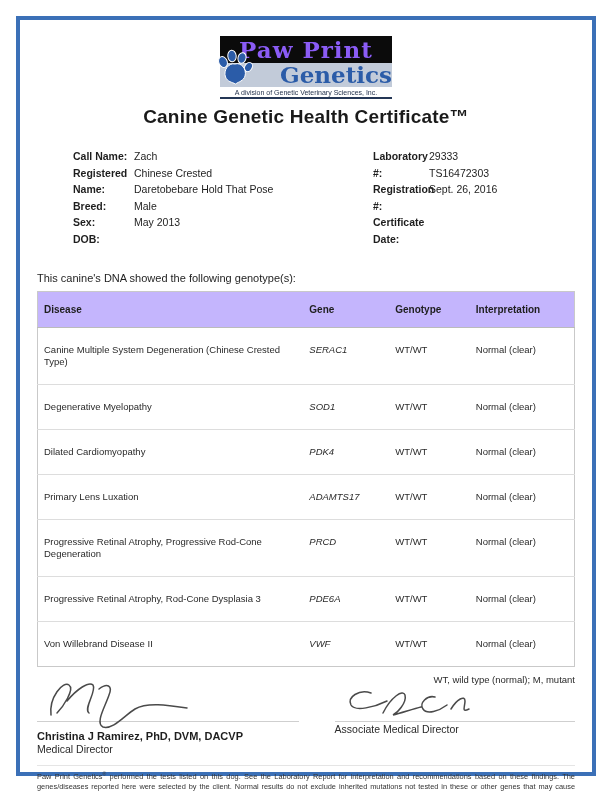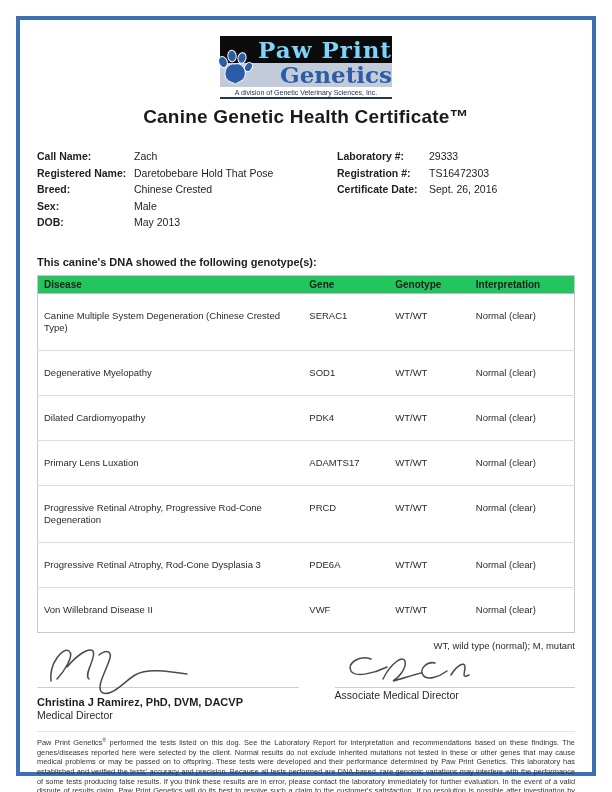--- a/index.html
+++ b/index.html
@@ -13,21 +13,21 @@
   }
   .inner{
     position:absolute;top:0;left:0;right:0;bottom:0;
     padding:14px 17px 8px 17px;box-sizing:border-box;
     display:flex;flex-direction:column;
   }
   
   .logo-wrap{display:flex;justify-content:center;margin-top:2px;}
   .logo{width:172px;position:relative;}
   .logo-top{
-    background:#0b0b0b;color:#7dd3fc;text-align:right;
+    background:#0b0b0b;color:#8b5cf6;text-align:center;
     font-family:"DejaVu Serif",serif;font-weight:bold;font-size:23px;
     line-height:27px;letter-spacing:1px;
   }
   .logo-mid{
     background:#c2cbd9;height:24px;position:relative;
     font-family:"DejaVu Serif",serif;font-weight:bold;font-size:23px;
     line-height:23px;color:#2b5ca8;text-align:right;padding-left:18px;
   }
   .paw{
     position:absolute;left:-6px;top:-14px;width:40px;height:40px;
@@ -41,39 +41,39 @@
     text-align:center;font-size:19px;font-weight:bold;color:#1a1a1a;
     margin-top:7px;letter-spacing:.2px;
   }
   .rule{
     height:2px;background:#d9d9d9;margin:7px -17px 0 -17px;
   }
   
   .info{display:flex;margin-top:13px;font-size:10.5px;line-height:16.5px;}
   .info-col{display:flex;}
   .info-col.left{width:300px;}
-  .info-labels div{font-weight:bold;}
+  .info-labels div{font-weight:bold;margin-left:36px;}
   .info-col.left .info-labels{width:97px;}
   .info-col.right .info-labels{width:92px;}
   
-  .section-heading{font-weight:bold;font-size:11px;margin-top:25px;}
+  .section-heading{font-weight:normal;font-size:11px;margin-top:25px;}
   table.results{
     width:100%;border-collapse:collapse;margin-top:7px;font-size:9.5px;
     border:1px solid #c9c9c9;
   }
   table.results th{
-    background:#22c55e;text-align:left;font-size:10px;
-    padding:3px 6px;border-bottom:1px solid #bbbbbb;
+    background:#c4b5fd;text-align:left;font-size:10px;
+    padding:12px 6px;border-bottom:1px solid #bbbbbb;
   }
   table.results td{
     padding:16px 6px;border-bottom:1px solid #dddddd;vertical-align:top;
     line-height:12px;color:#2a2a2a;
   }
   table.results tr:last-child td{border-bottom:none;}
-  td.gene{margin-left:11px;}
+  td.gene{font-style:italic;margin-left:11px;}
   .legend{
     text-align:right;font-size:9.5px;color:#2a2a2a;margin-top:7px;
   }
   
   .sig-area{display:flex;margin-top:auto;padding-bottom:4px;}
   .sig-block{position:relative;}
   .sig-block.left{width:272px;margin-right:36px;}
   .sig-block.right{width:250px;}
   .sig-line{border-bottom:1.5px solid #cfcfcf;height:36px;position:relative;}
   .sig-svg{position:absolute;bottom:-10px;left:0;}
@@ -120,22 +120,22 @@
         <div class="info-col left">
           <div class="info-labels">
             <div>Call Name:</div>
             <div>Registered Name:</div>
             <div>Breed:</div>
             <div>Sex:</div>
             <div>DOB:</div>
           </div>
           <div class="info-values">
             <div>Zach</div>
+            <div>Chinese Crested</div>
             <div>Daretobebare Hold That Pose</div>
-            <div>Chinese Crested</div>
             <div>Male</div>
             <div>May 2013</div>
           </div>
         </div>
         <div class="info-col right">
           <div class="info-labels">
             <div>Laboratory #:</div>
             <div>Registration #:</div>
             <div>Certificate Date:</div>
           </div>

